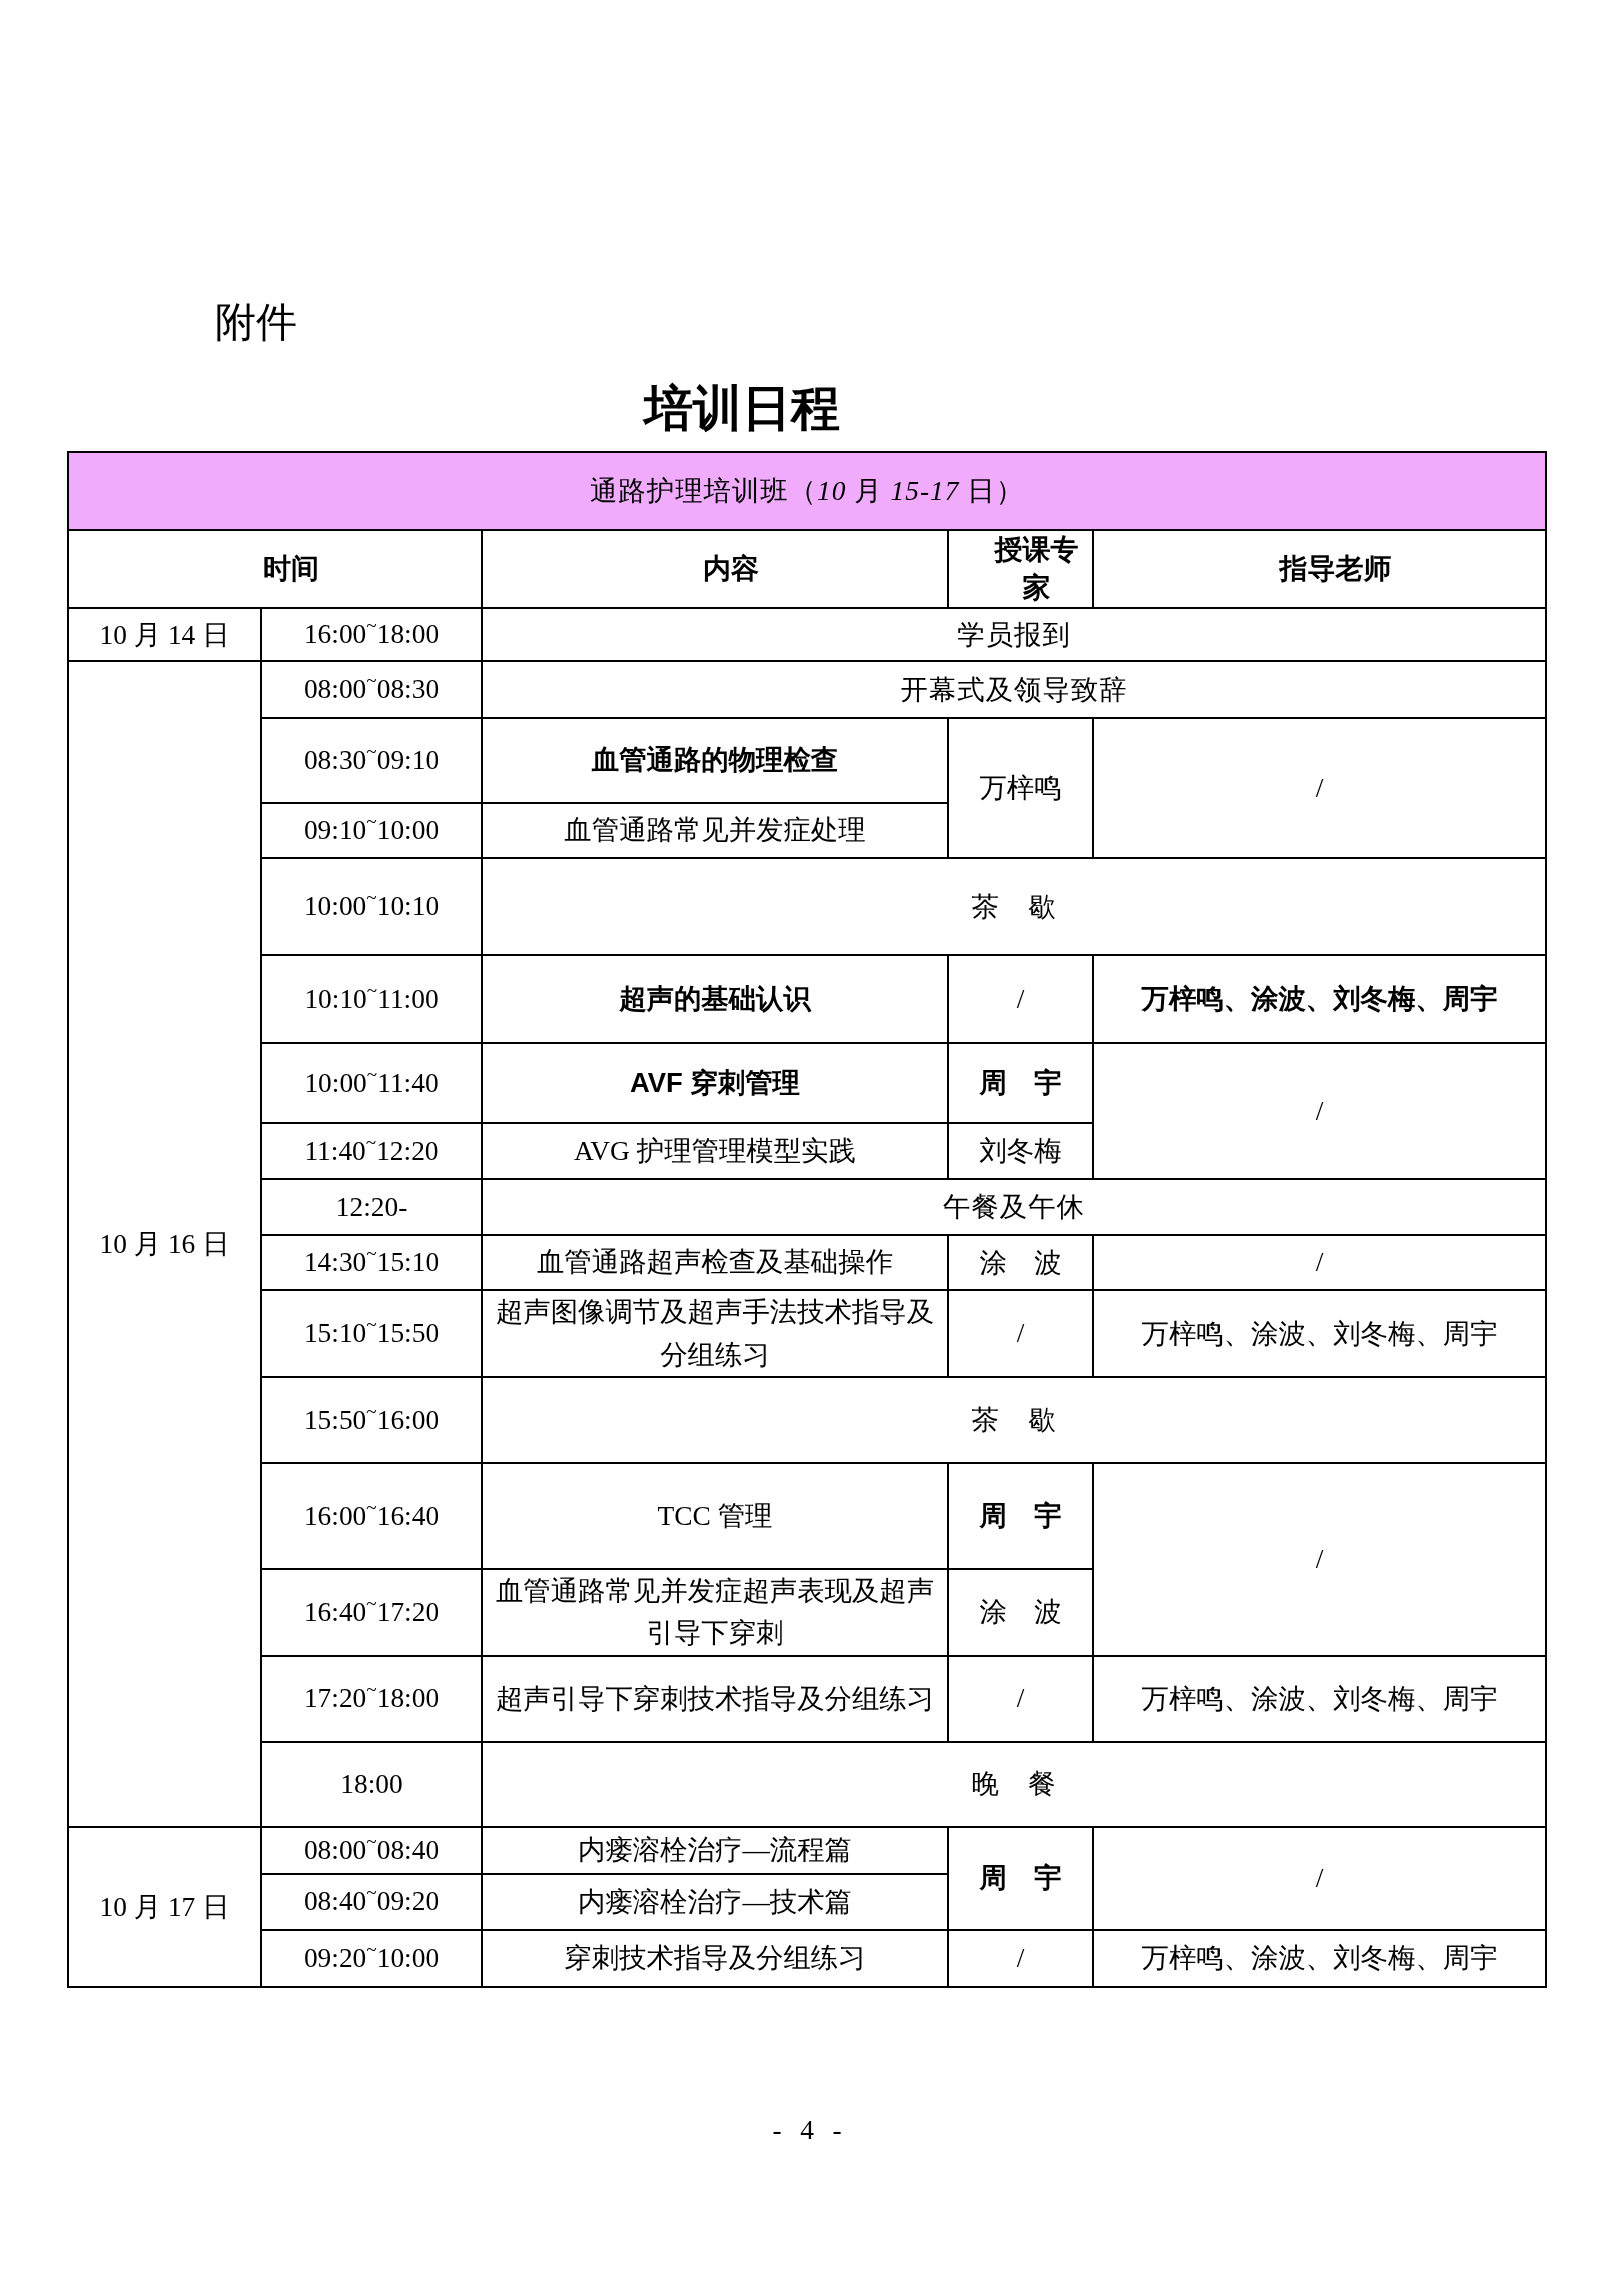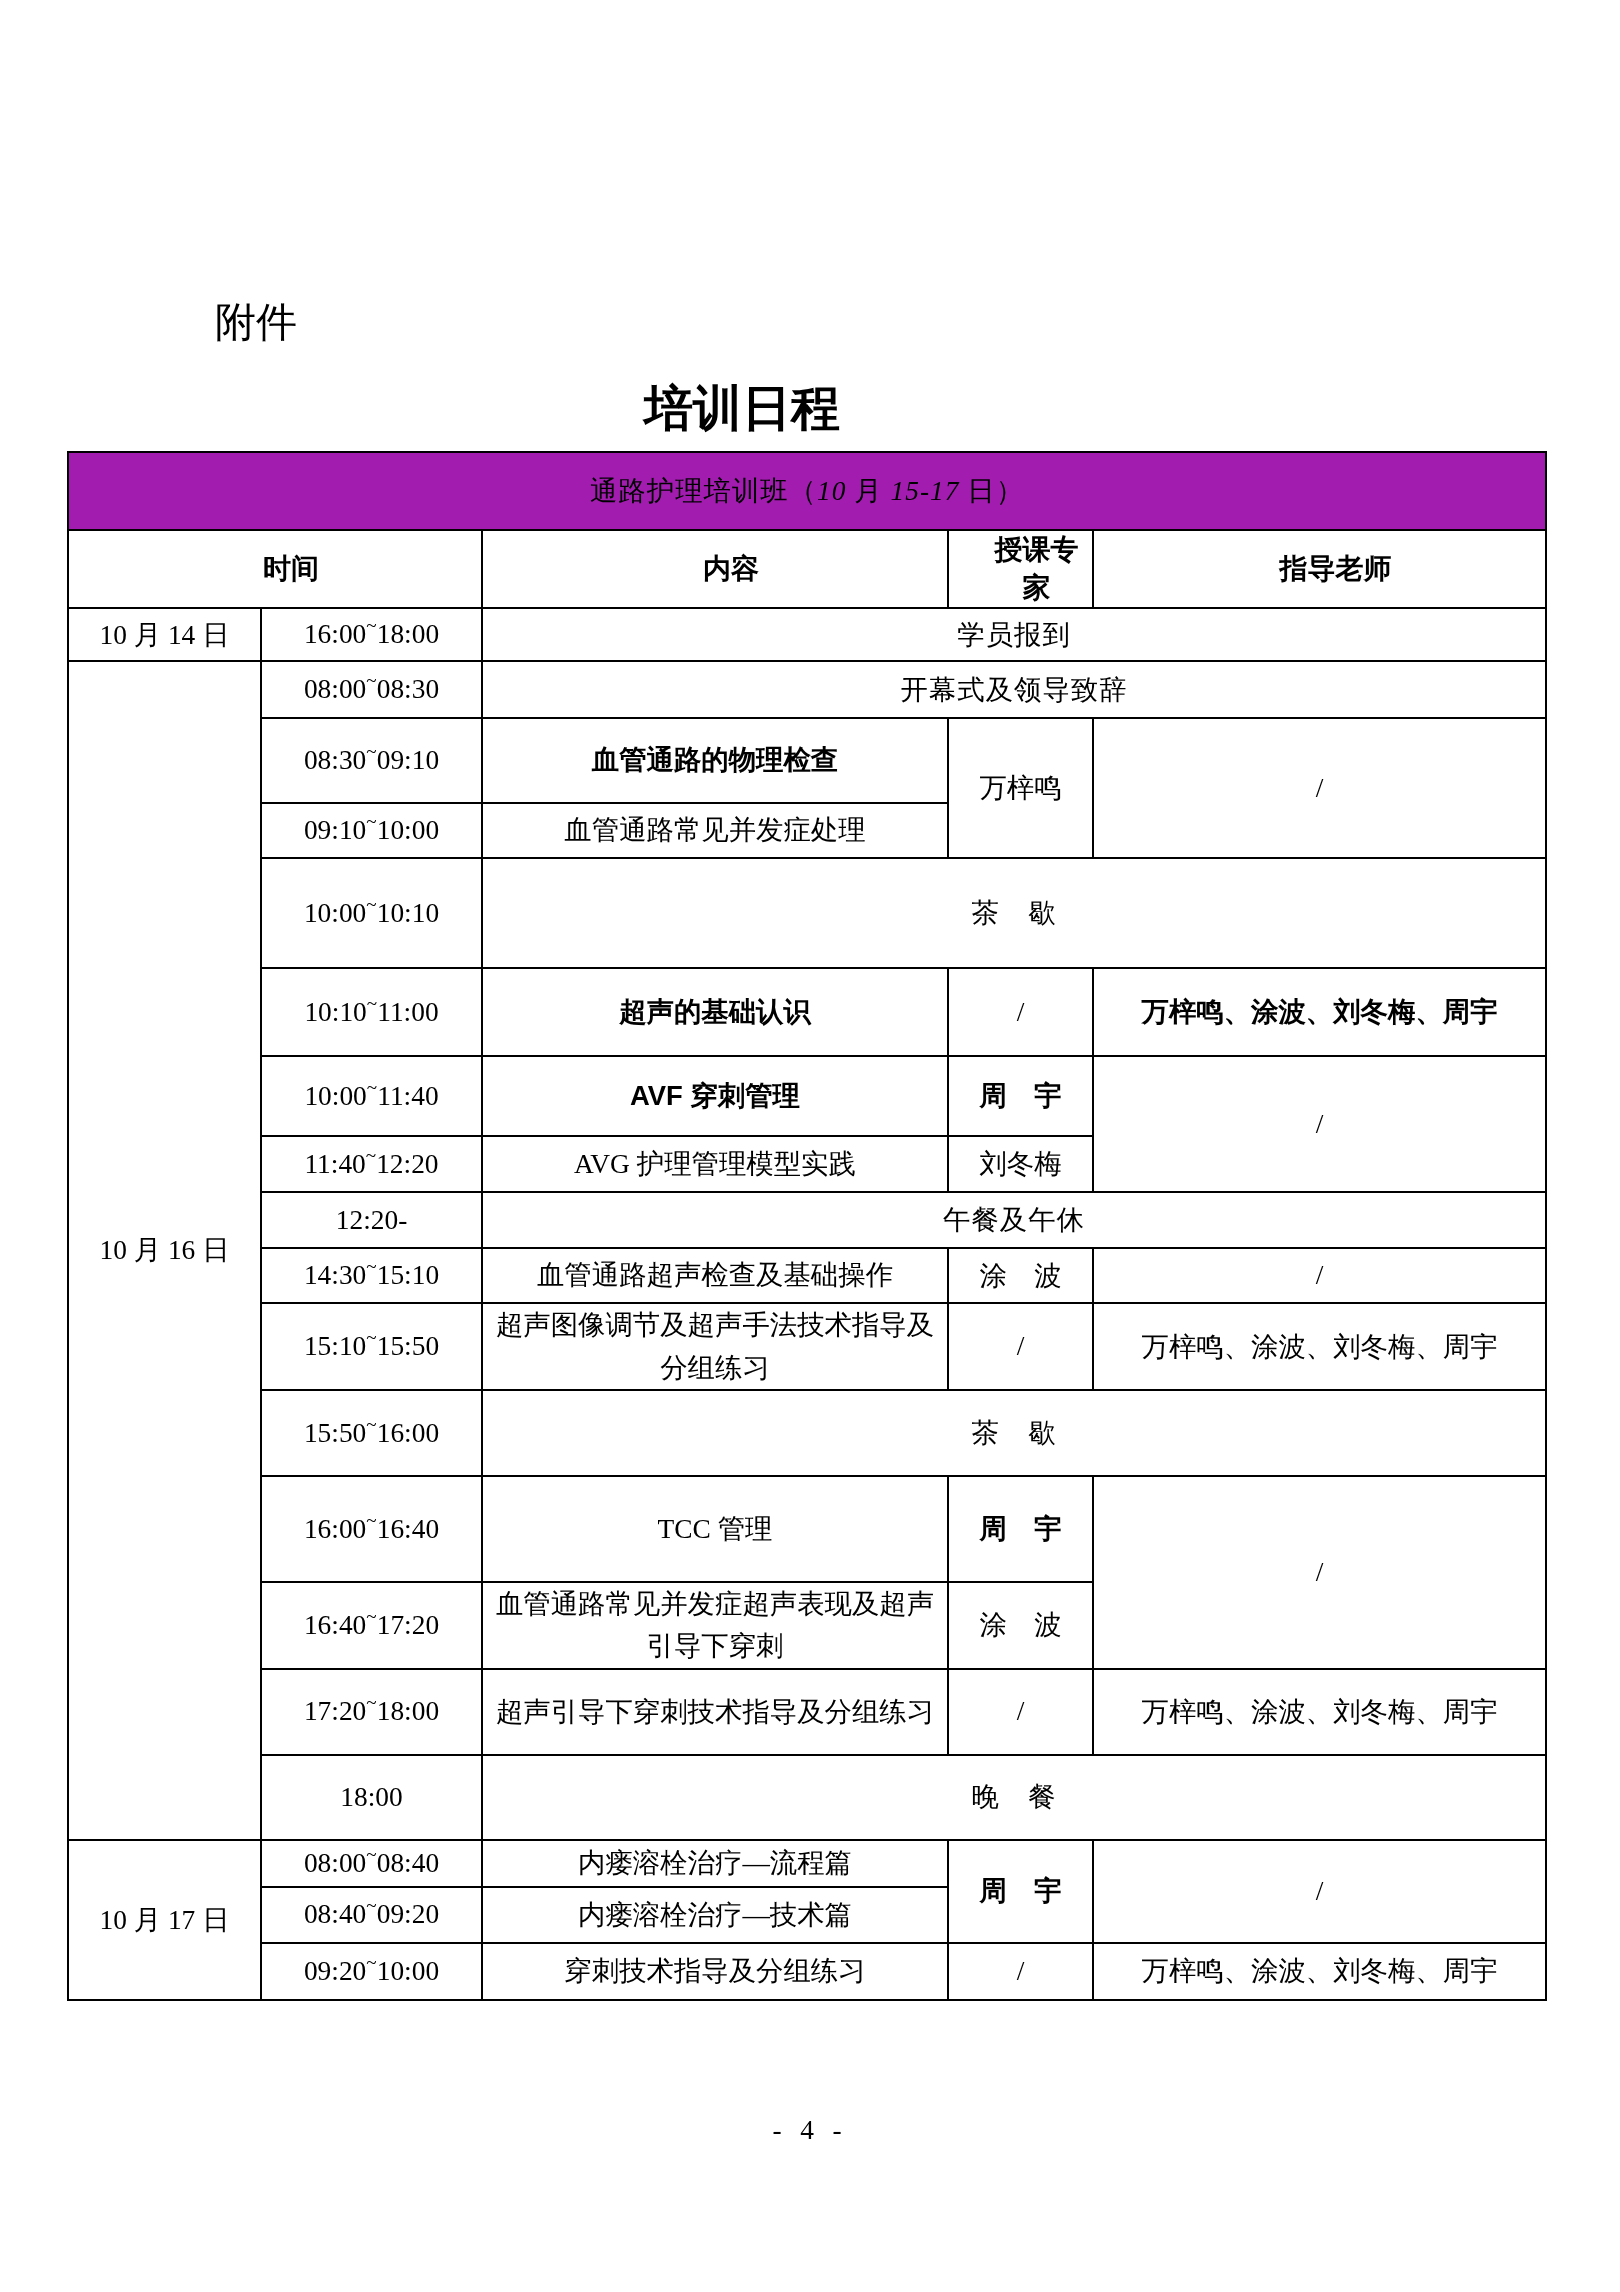--- a/index.html
+++ b/index.html
@@ -72,21 +72,21 @@
     <colgroup>
       <col style="width:193px">
       <col style="width:221px">
       <col style="width:466px">
       <col style="width:145px">
       <col style="width:453px">
     </colgroup>
 
     <tbody>
         <tr style="height:78px">
-      <td colspan="5" class="banner-cell" style="background-color: #a21caf;">
+      <td colspan="5" class="banner-cell" style="background-color: #f0abfc;">
         <span>通路护理培训班（</span><span class="it">10</span><span> 月 </span><span class="it">15-17</span><span> 日）</span>
       </td>
     </tr>
 
     <tr class="head xt" style="height:62px">
       <td colspan="2">时间</td>
       <td>内容</td>
       <td>授课专家</td>
       <td>指导老师</td>
     </tr>
@@ -108,21 +108,21 @@
       <td class="c-content hei">血管通路的物理检查</td>
       <td class="c-expert" rowspan="2">万梓鸣</td>
       <td class="c-teacher" rowspan="2">/</td>
     </tr>
 
     <tr class="th1" style="height:55px">
       <td class="c-time">09:10<sup class="tld">~</sup>10:00</td>
       <td class="c-content">血管通路常见并发症处理</td>
     </tr>
 
-    <tr style="height:110px">
+    <tr style="height:97px">
       <td class="c-time">10:00<sup class="tld">~</sup>10:10</td>
       <td colspan="3" class="c-span">茶　歇</td>
     </tr>
 
     <tr style="height:88px">
       <td class="c-time">10:10<sup class="tld">~</sup>11:00</td>
       <td class="c-content hei">超声的基础认识</td>
       <td class="c-expert">/</td>
       <td class="c-teacher hei">万梓鸣、涂波、刘冬梅、周宇</td>
     </tr>

